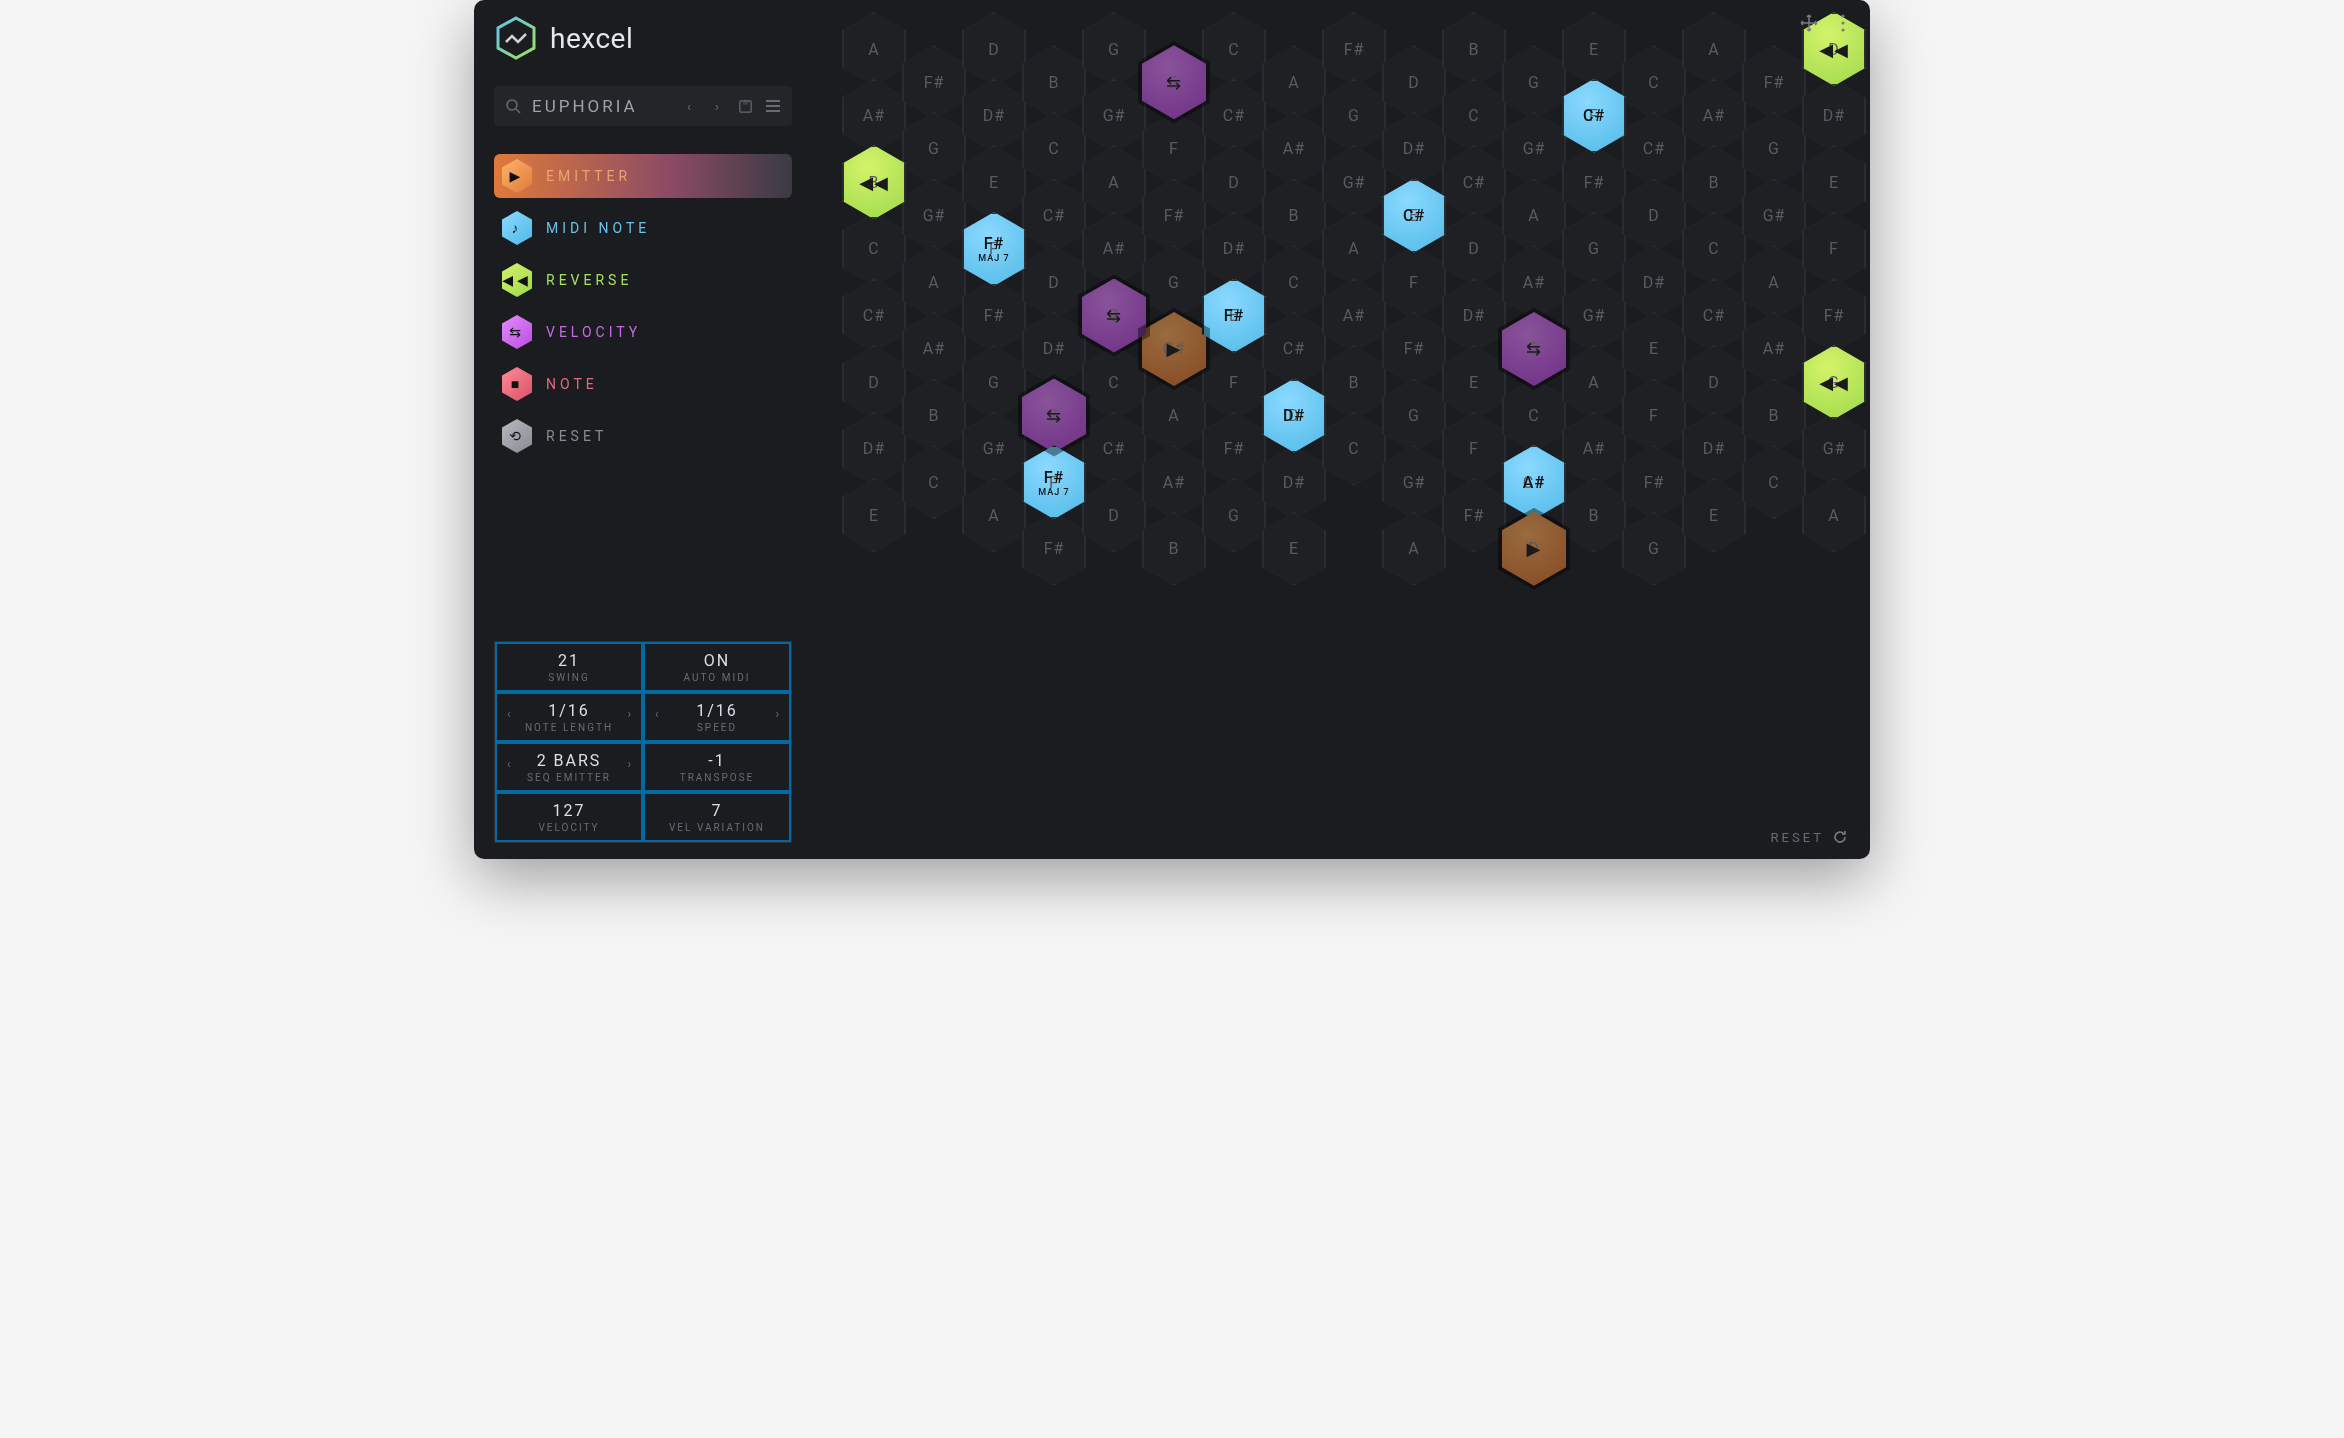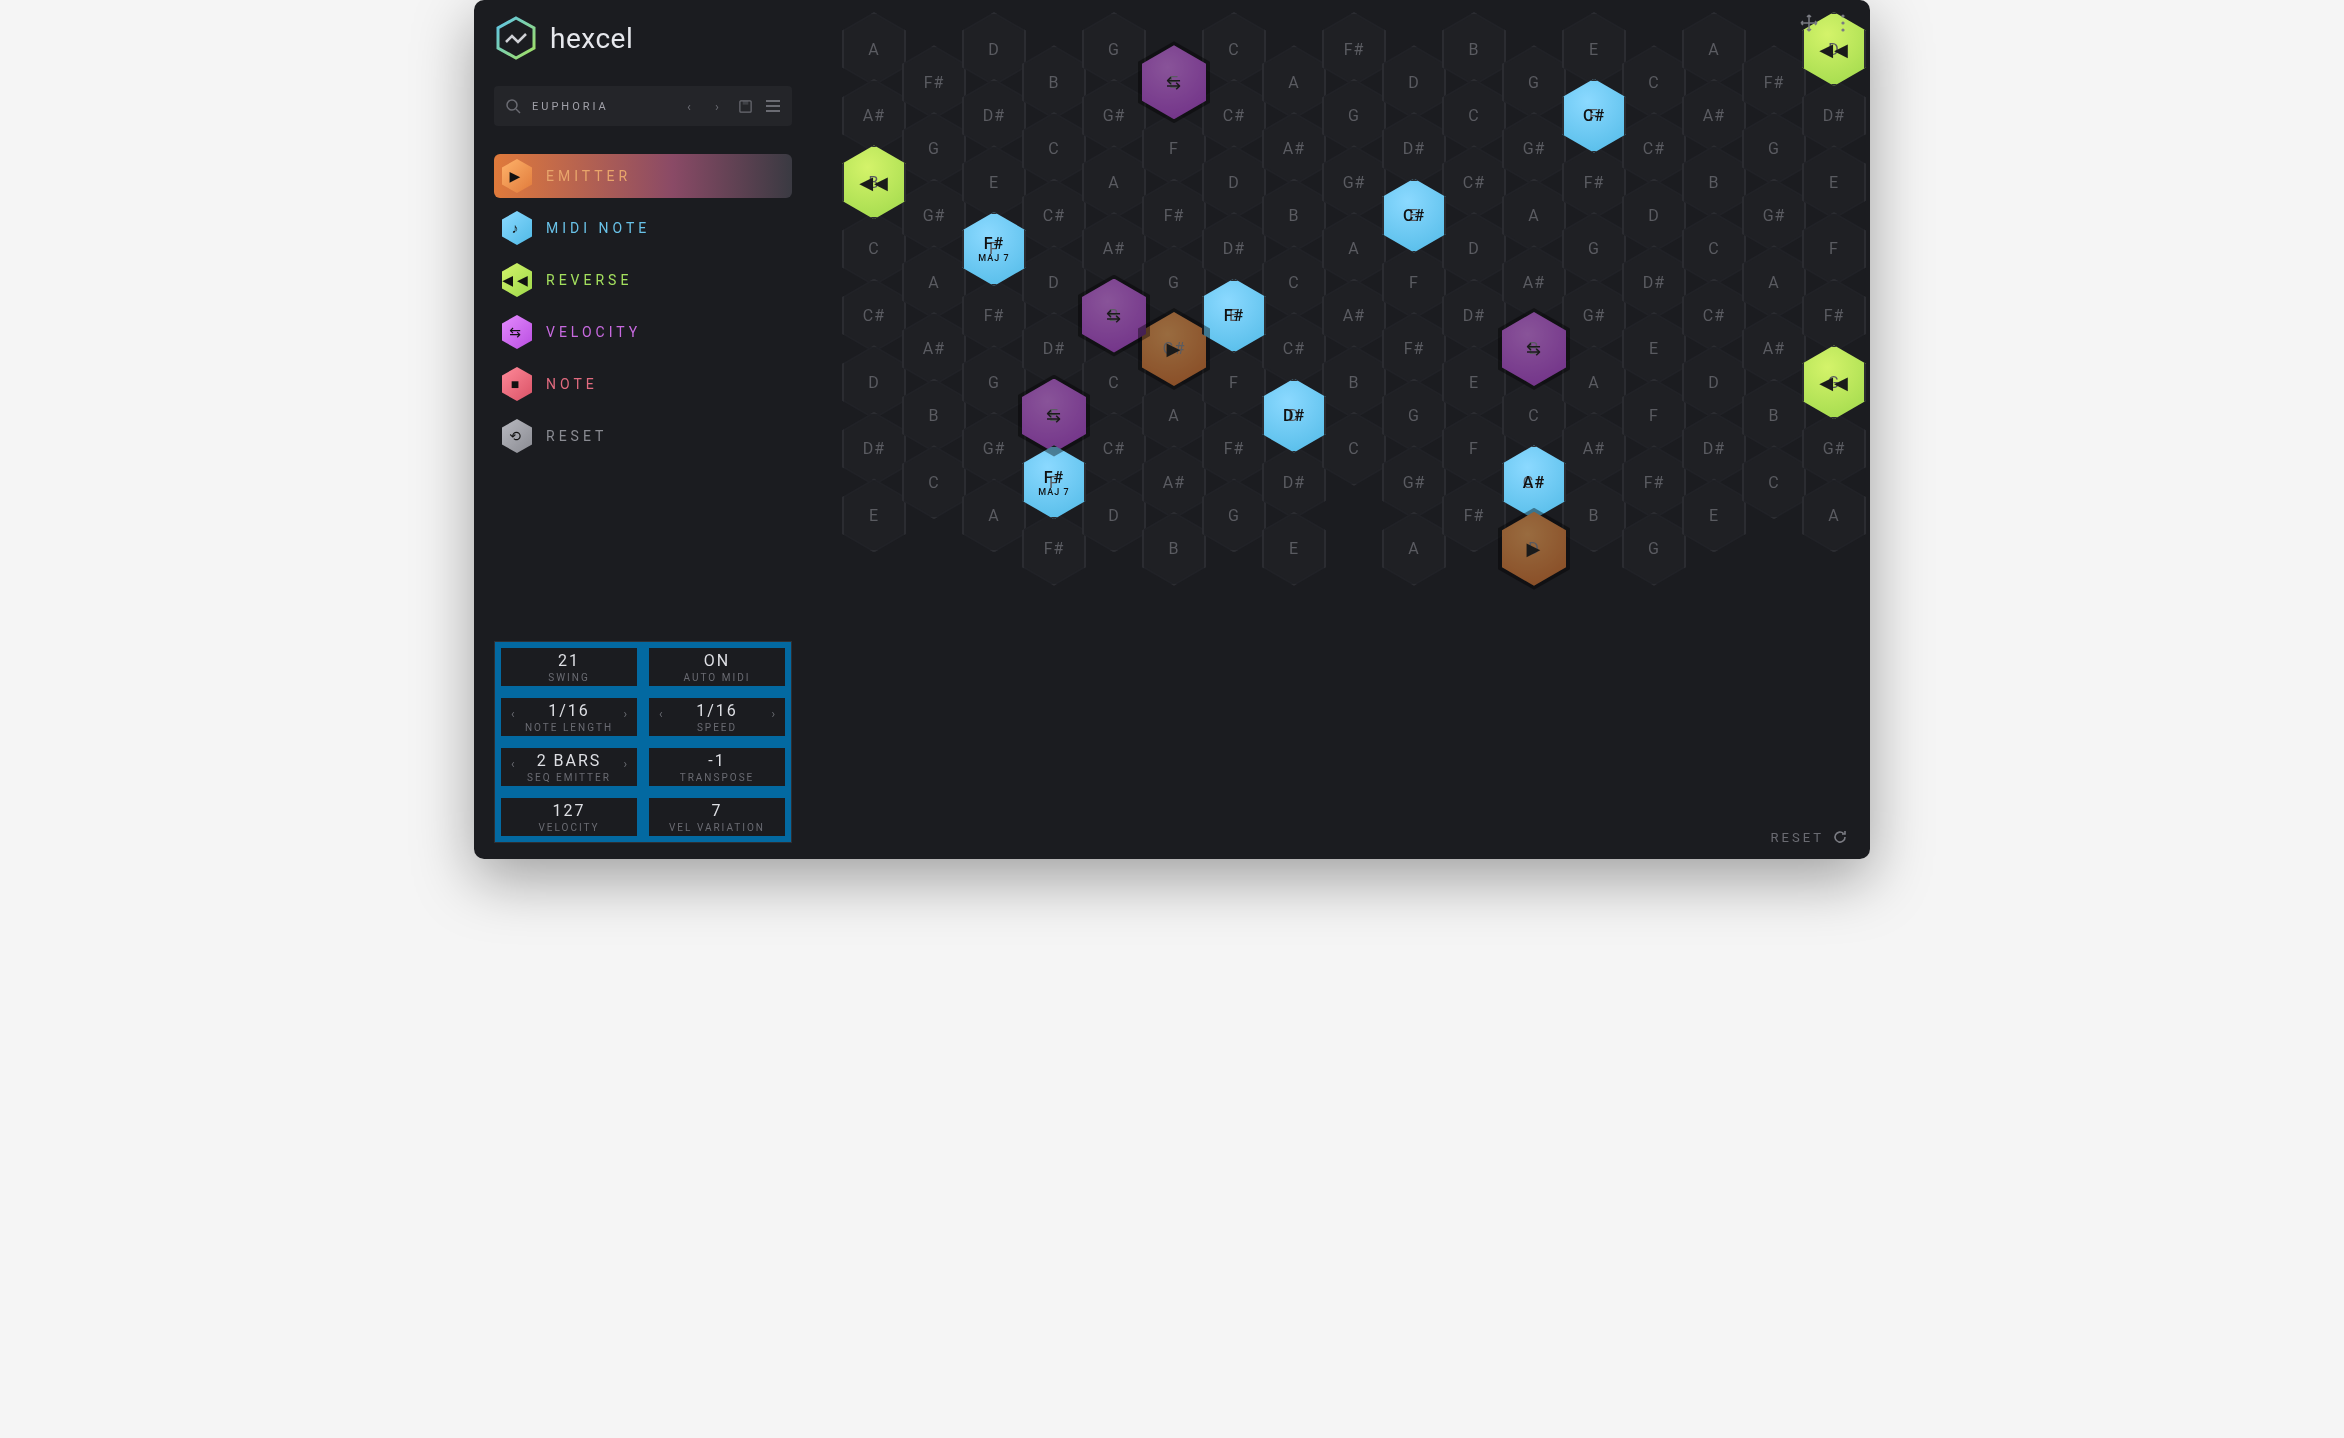--- a/index.html
+++ b/index.html
@@ -38,21 +38,21 @@
     position:relative;
   }
   .logo{display:flex;align-items:center;gap:12px;margin-bottom:26px;}
   .logo-hex{width:44px;height:44px;}
   .logo-text{color:#e6e7ec;font-size:28px;font-weight:400;letter-spacing:.5px;}
   .preset{
     height:40px;background:var(--panel-dark);border-radius:4px;
     display:flex;align-items:center;padding:0 10px;gap:10px;
     color:var(--text-dim);margin-bottom:28px;
   }
-  .preset-name{flex:1;letter-spacing:3px;font-size:11px;color:var(--text);}
+  .preset-name{flex:1;letter-spacing:3px;font-size:17px;color:var(--text);}
   .icon-btn{width:18px;height:18px;display:flex;align-items:center;justify-content:center;color:var(--text-dim);cursor:pointer;}
   .icon-btn svg,.icon-btn span{pointer-events:none;}
   
   .tools{display:flex;flex-direction:column;gap:8px;margin-bottom:24px;}
   .tool{
     height:44px;border-radius:6px;display:flex;align-items:center;gap:14px;
     padding:0 8px;cursor:pointer;letter-spacing:4px;font-size:14px;
   }
   .tool.selected{background:linear-gradient(90deg,#e07a3b 0%,#8a4a66 60%,#3a3a42 100%);}
   .tool .hexicon{width:30px;height:34px;flex-shrink:0;}
@@ -62,21 +62,21 @@
   .c-redirect{color:#c86ae0;}
   .c-stop{color:#e26b7f;}
   .c-reset{color:#8a8b92;}
   
   .params{
     margin-top:auto;
     display:grid;grid-template-columns:1fr 1fr;
     border:1px solid #2e2f34;
   }
   .param{
-    border:6px solid #0369a1;height:50px;
+    border:2px solid #0369a1;height:50px;
     display:flex;flex-direction:column;align-items:center;justify-content:center;
     position:relative;cursor:pointer;
   }
   .param-val{color:#dedfe4;font-size:16px;letter-spacing:2px;}
   .param-lbl{color:var(--text-dim);font-size:10px;letter-spacing:2px;margin-top:2px;}
   .param .chev{position:absolute;top:50%;transform:translateY(-70%);color:var(--text-dim);font-size:12px;}
   .param .chev.l{left:10px;} .param .chev.r{right:10px;}
   
   .main{flex:1;position:relative;}
   .top-right-icons{position:absolute;top:14px;right:18px;display:flex;gap:16px;z-index:5;}

